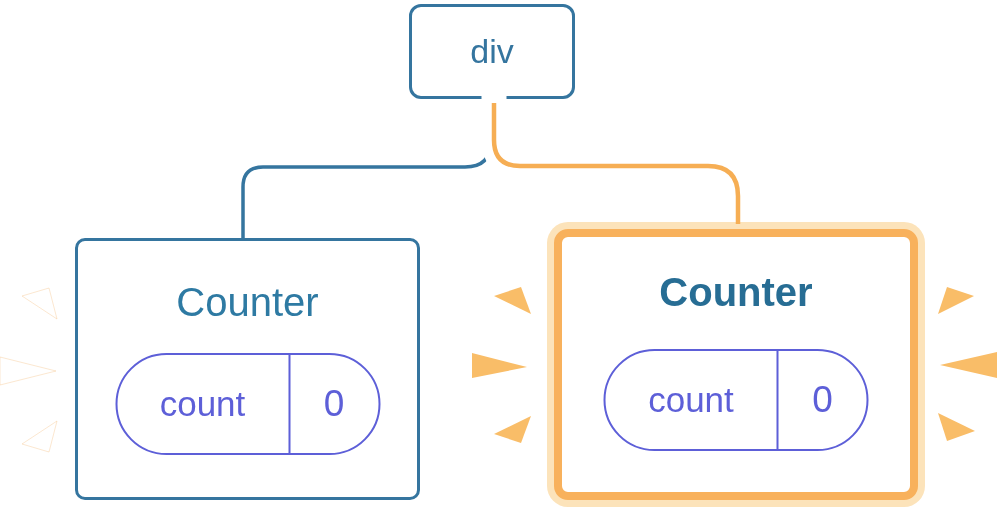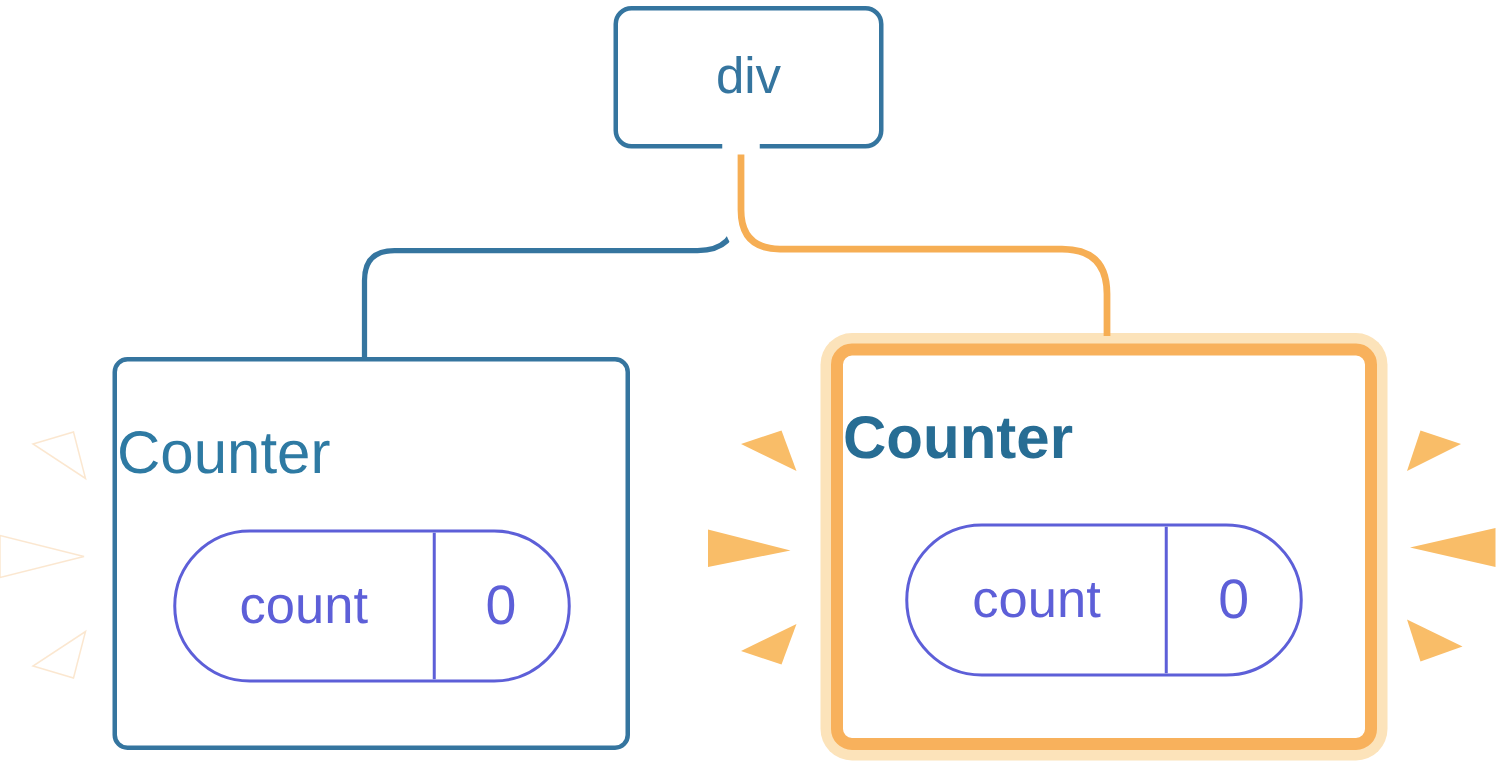--- a/index.html
+++ b/index.html
@@ -6,21 +6,21 @@
   .stage{
     position:relative;width:999px;height:515px;overflow:hidden;
     font-family:"Liberation Sans",sans-serif;background:#ffffff;
   }
   svg.layer{position:absolute;left:0;top:0;pointer-events:none;}
   .layer-under{z-index:0;}
   .layer-over{z-index:2;}
 
   
   .root-node{
-    position:absolute;left:409px;top:4px;width:180px;height:95px;
+    position:absolute;left:409px;top:4px;width:166px;height:95px;
     box-sizing:border-box;background:#fff;
     border:3px solid var(--steel-blue);border-radius:12px;
     display:flex;align-items:center;justify-content:center;
     font-size:34px;color:var(--steel-blue);z-index:1;
   }
 
   
   .card-left{
     position:absolute;left:75px;top:238px;width:345px;height:262px;
     box-sizing:border-box;background:#fff;
@@ -29,21 +29,21 @@
   
   .card-right{
     position:absolute;left:554px;top:229px;width:364px;height:271px;
     box-sizing:border-box;background:#fff;
     border:8px solid var(--orange-ring);
     box-shadow:0 0 0 7px var(--orange-ring-light);
     border-radius:14px;z-index:1;
   }
 
   .card-title{
-    position:absolute;left:0;width:100%;
+    position:absolute;left:0;width:100%;text-align:center;
     font-size:40px;
   }
   .card-left  .card-title{top:39px;color:var(--title-blue);font-weight:500;}
   .card-right .card-title{top:33px;color:var(--title-blue-bold);font-weight:700;}
 
   .state-pill{
     position:absolute;top:112px;left:50%;transform:translateX(-50%);
     width:265px;height:102px;box-sizing:border-box;
     border:2px solid var(--indigo);border-radius:60px;
     display:flex;align-items:stretch;overflow:hidden;background:#fff;

